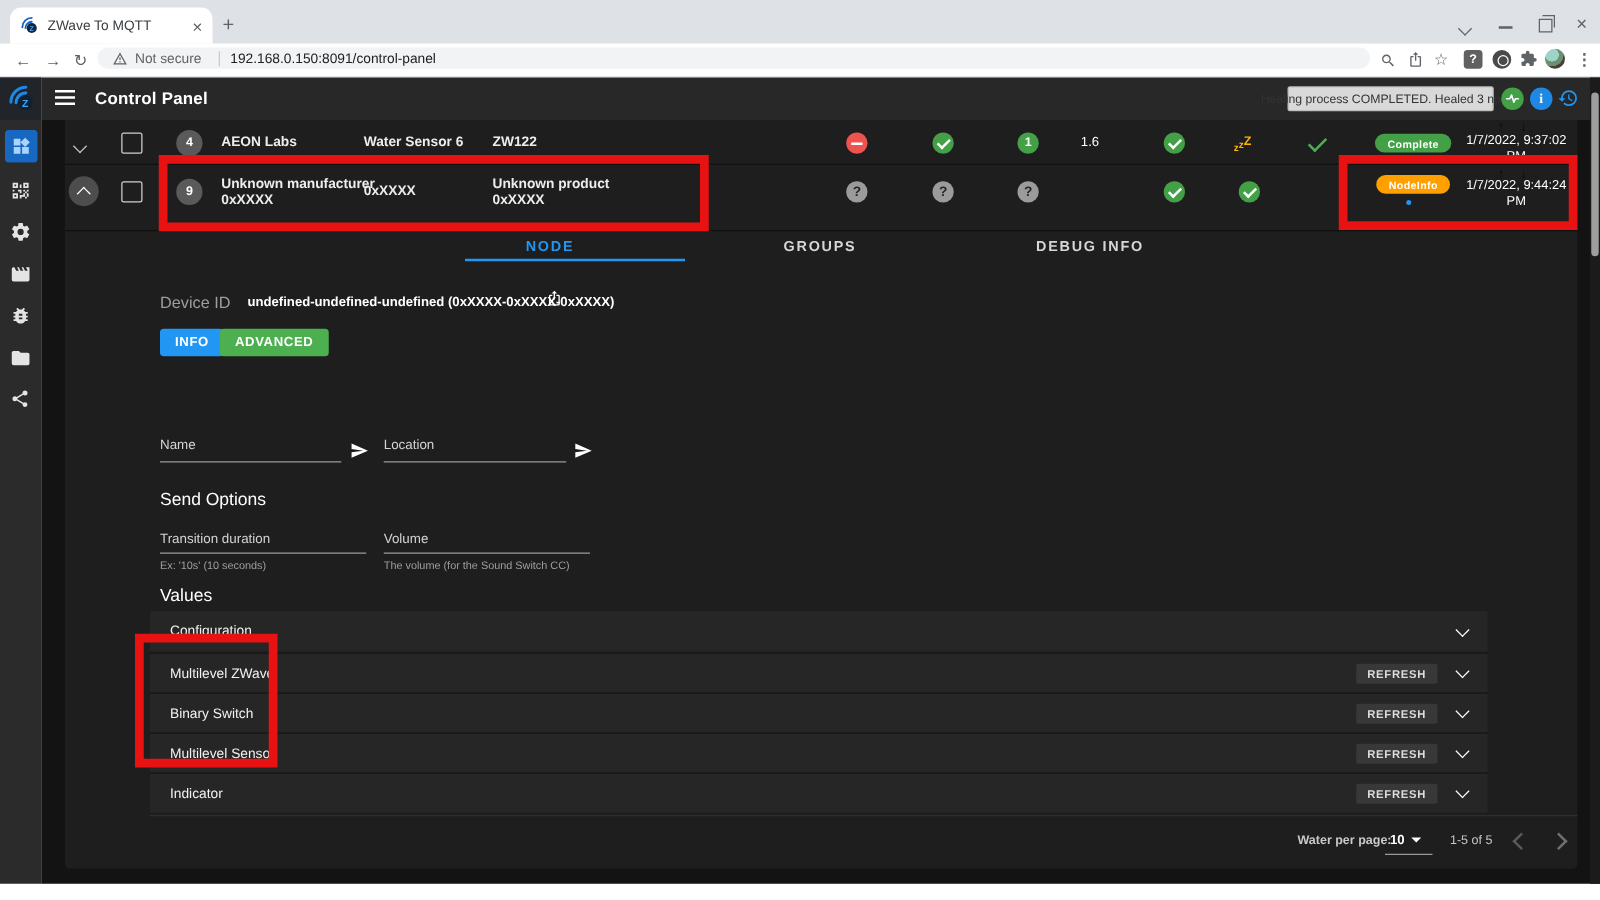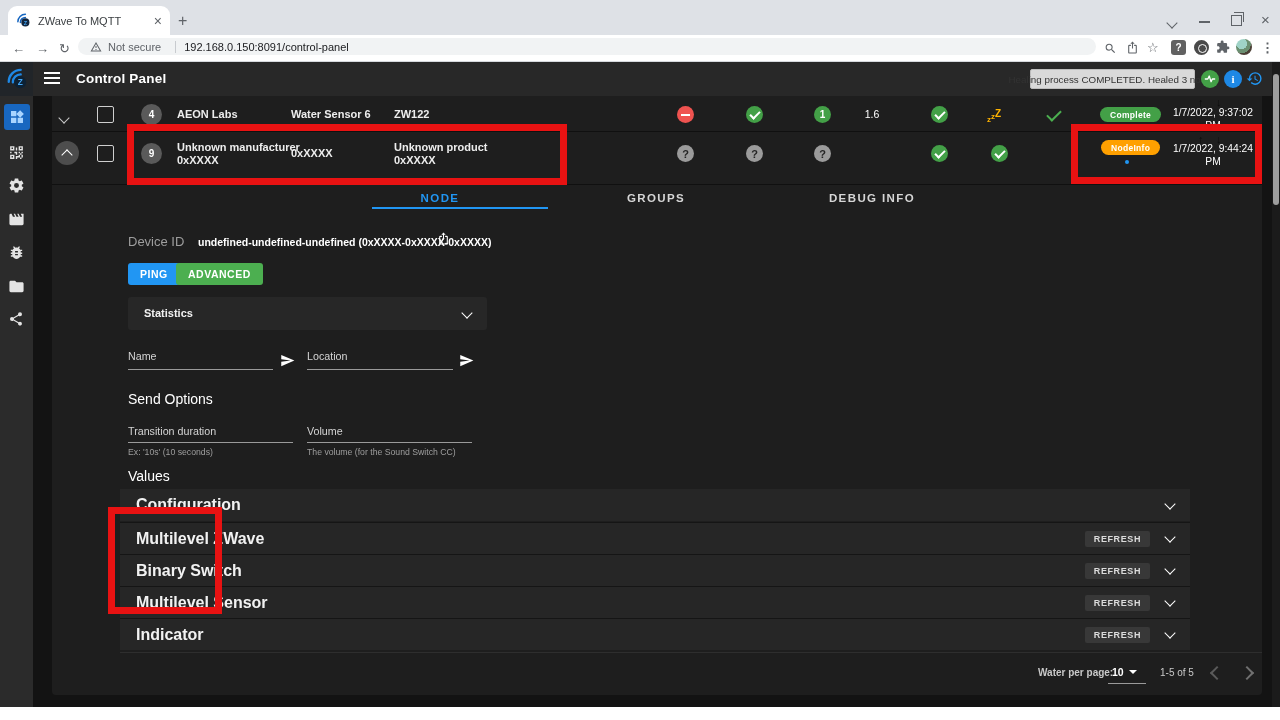--- a/index.html
+++ b/index.html
@@ -57,21 +57,21 @@
   .traffic{font-size:11px;color:#0c0c0c;font-weight:bold}
   .sleep{color:#ffb300;font-weight:bold}
   .tab{transform:translateX(-50%);font-size:11.5px;font-weight:bold;letter-spacing:1.4px;white-space:nowrap}
   .btn{height:22px;border-radius:3px;color:#fff;font-size:10.5px;font-weight:bold;display:inline-flex;align-items:center;padding:0 12px;letter-spacing:.5px}
   .panel{background:#272727;border-radius:3px}
   .flabel{font-size:10.7px;color:#d4d4d4}
   .uline{height:1px;background:#9a9a9a}
   .hint{font-size:8.7px;color:#9e9e9e}
   .h2{font-size:14px;color:#fff}
   .vrow{left:120px;width:1070px;height:32px;background:#262626;display:flex;align-items:center;box-sizing:border-box;border-top:1px solid #151515}
-  .vrow .lbl{margin-left:16px;font-size:16px;font-weight:bold;color:#f2f2f2}
+  .vrow .lbl{margin-left:16px;font-size:11px;font-weight:normal;color:#f2f2f2}
   .refresh{position:absolute;right:40px;background:#383838;color:#dcdcdc;font-size:9px;font-weight:bold;letter-spacing:.6px;padding:3px 9px;border-radius:2px}
   .vchev{position:absolute;right:16px;width:7px;height:7px;border:solid #fff;border-width:0 1.8px 1.8px 0;transform:rotate(45deg);margin-top:-3px}
   .pgtxt{font-size:10px;color:#c9c9c9}
   .caret{width:0;height:0;border-left:4px solid transparent;border-right:4px solid transparent;border-top:4px solid #fff;display:inline-block}
   .pgchev{width:8px;height:8px;border:solid #707070;border-width:0 2px 2px 0;display:inline-block}
   .sb-track{left:1272px;top:62px;width:8px;height:645px;background:#1b1b1b}
   .sb-thumb{left:1273px;top:74px;width:6px;height:131px;background:#9e9e9e;border-radius:3px}
   .annot{border:7px solid #e81212;box-sizing:border-box;z-index:50}
   svg{display:block}
 </style>
@@ -248,27 +248,23 @@
   <div class="ab tab" style="left:872px;top:192px;color:#d6d6d6">DEBUG INFO</div>
   <div class="ab" style="left:372px;top:207px;width:176px;height:2px;background:#2196f3"></div>
 
   <div class="ab" style="left:128px;top:234px;font-size:13px;color:#9e9e9e">Device ID</div>
   <div class="ab" style="left:198px;top:236px;font-size:10.5px;font-weight:bold;color:#fff">undefined-undefined-undefined (0xXXXX-0xXXXX-0xXXXX)</div>
   <div class="ab" style="left:437px;top:232px">
     <svg width="13" height="13" viewBox="0 0 24 24" fill="#fff">
         <path d="M12,1L8,5H11V14H13V5H16M18,23H6C4.89,23 4,22.1 4,21V9A2,2 0 0,1 6,7H9V9H6V21H18V9H15V7H18A2,2 0 0,1 20,9V21A2,2 0 0,1 18,23Z"></path>
       </svg>
   </div>
-  <div class="ab btn" style="left:128px;top:263px;background:#2196f3">PING</div>
+  <div class="ab btn" style="left:128px;top:263px;background:#2196f3">INFO</div>
   <div class="ab btn" style="left:176px;top:263px;background:#4caf50">ADVANCED</div>
 
-  <div class="ab panel" style="left:128px;top:297px;width:359px;height:33px">
-    <span style="position:absolute;left:16px;top:10px;font-size:11px;font-weight:bold;color:#f2f2f2">Statistics</span>
-    <span class="vchev" style="top:15px"></span>
-  </div>
 
   <div class="ab flabel" style="left:128px;top:350px">Name</div>
   <div class="ab uline" style="left:128px;top:369px;width:145px"></div>
   <div class="ab" style="left:280px;top:353px">
     <svg width="15" height="15" viewBox="0 0 24 24" fill="#fff">
         <path d="M2,21L23,12L2,3V10L17,12L2,14V21Z"></path>
       </svg>
   </div>
   <div class="ab flabel" style="left:307px;top:350px">Location</div>
   <div class="ab uline" style="left:307px;top:369px;width:146px"></div>

